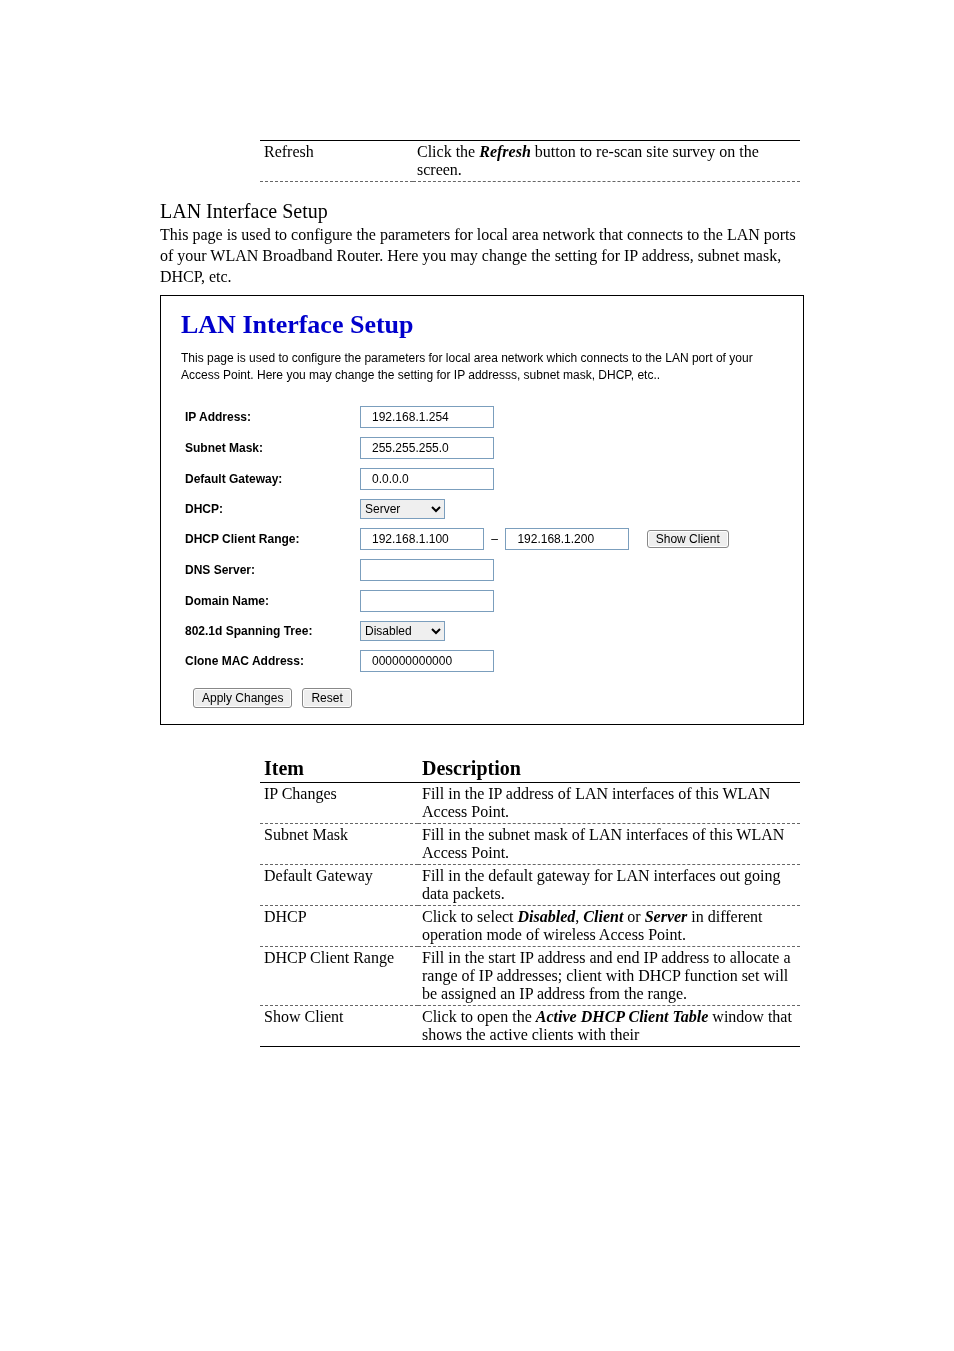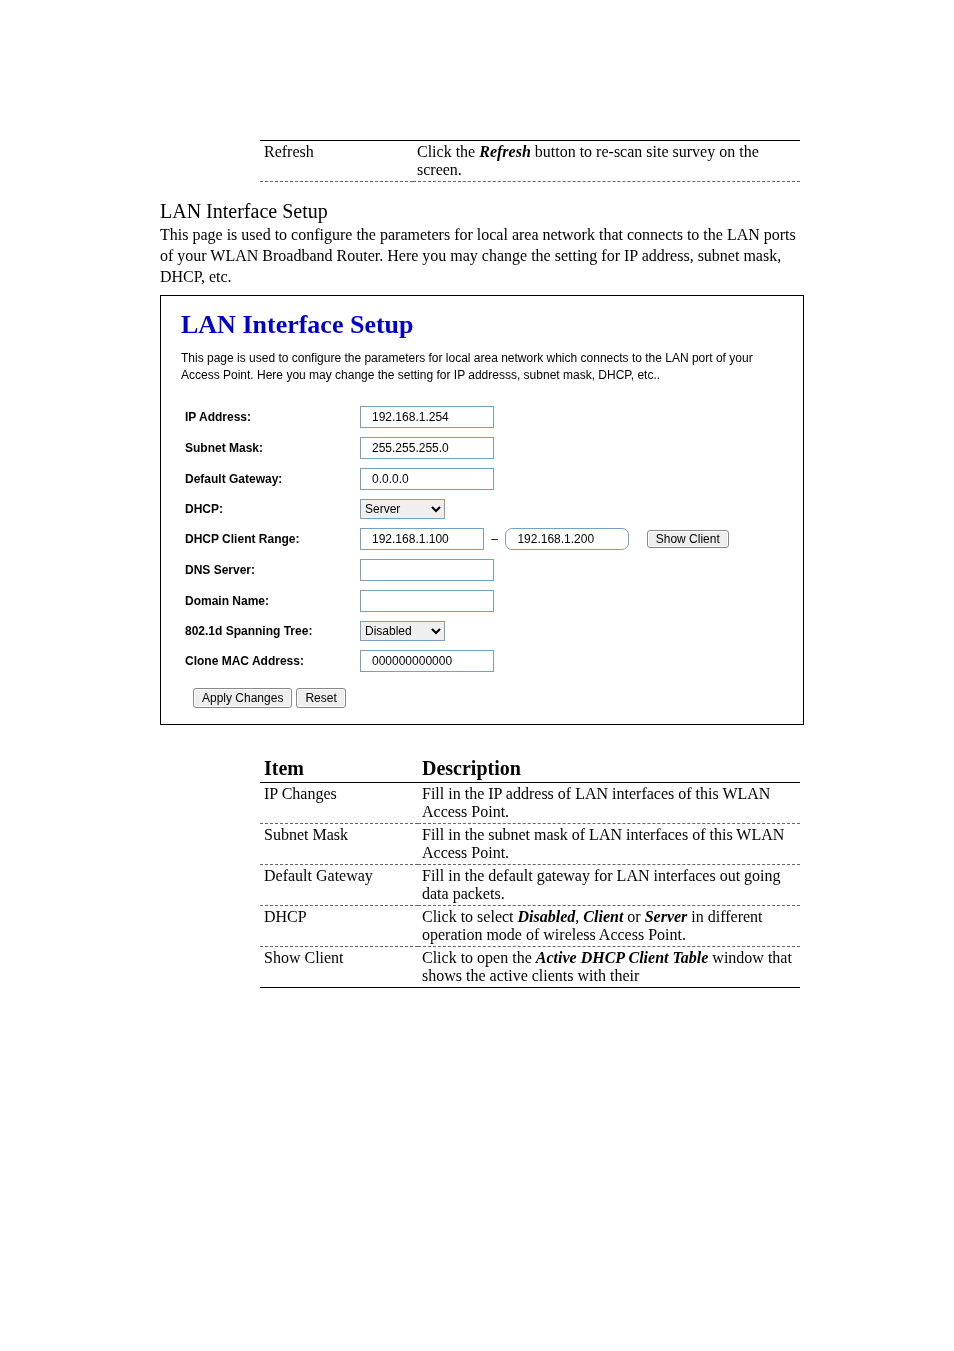--- a/index.html
+++ b/index.html
@@ -143,21 +143,21 @@
     <div>
       <select style="width:85px">
         <option>Server</option>
       </select>
     </div>
 
     <div class="lbl">DHCP Client Range:</div>
     <div>
       <input type="text" style="width: 100px;" value="192.168.1.100">
       <span class="dash">–</span>
-      <input type="text" style="width: 100px; border-radius: 7px;" value="192.168.1.200">
+      <input type="text" style="width: 100px;" value="192.168.1.200">
       <button class="winbtn small">Show Client</button>
     </div>
 
     <div class="lbl">DNS Server:</div>
     <div><input type="text" style="width: 110px;" value=""></div>
 
     <div class="lbl">Domain Name:</div>
     <div><input type="text" style="width: 110px;" value=""></div>
 
     <div class="lbl">802.1d Spanning Tree:</div>
@@ -166,21 +166,21 @@
         <option>Disabled</option>
       </select>
     </div>
 
     <div class="lbl">Clone MAC Address:</div>
     <div><input type="text" style="width: 110px;" value="000000000000"></div>
   </div>
 
   <div class="btnrow">
     <button class="winbtn">Apply Changes</button>
-    <button class="winbtn" style="">Reset</button>
+    <button class="winbtn" style="margin-left:6px">Reset</button>
   </div>
 </div>
 
 <table class="desc">
   <tbody>
       <tr>
     <th style="width:150px">Item</th>
     <th>Description</th>
   </tr>
   <tr>
@@ -195,19 +195,23 @@
     <td>Default Gateway</td>
     <td>Fill in the default gateway for LAN interfaces out going data packets.</td>
   </tr>
   <tr>
     <td>DHCP</td>
     <td>
       <span>Click to select </span><b><i>Disabled</i></b><span>, </span><b><i>Client</i></b><span> or </span><b><i>Server</i></b><span> in different operation mode of wireless Access Point.</span>
     </td>
   </tr>
   <tr>
+    <td>DHCP Client Range</td>
+    <td>Fill in the start IP address and end IP address to allocate a range of IP addresses; client with DHCP function set will be assigned an IP address from the range.</td>
+  </tr>
+  <tr>
     <td style="border-bottom:1.5px solid #000;">Show Client</td>
     <td style="border-bottom:1.5px solid #000;">
       <span>Click to open the </span><b><i>Active DHCP Client Table</i></b><span> window that shows the active clients with their</span>
     </td>
   </tr>
 </tbody>
   </table>
 
 </body></html>

